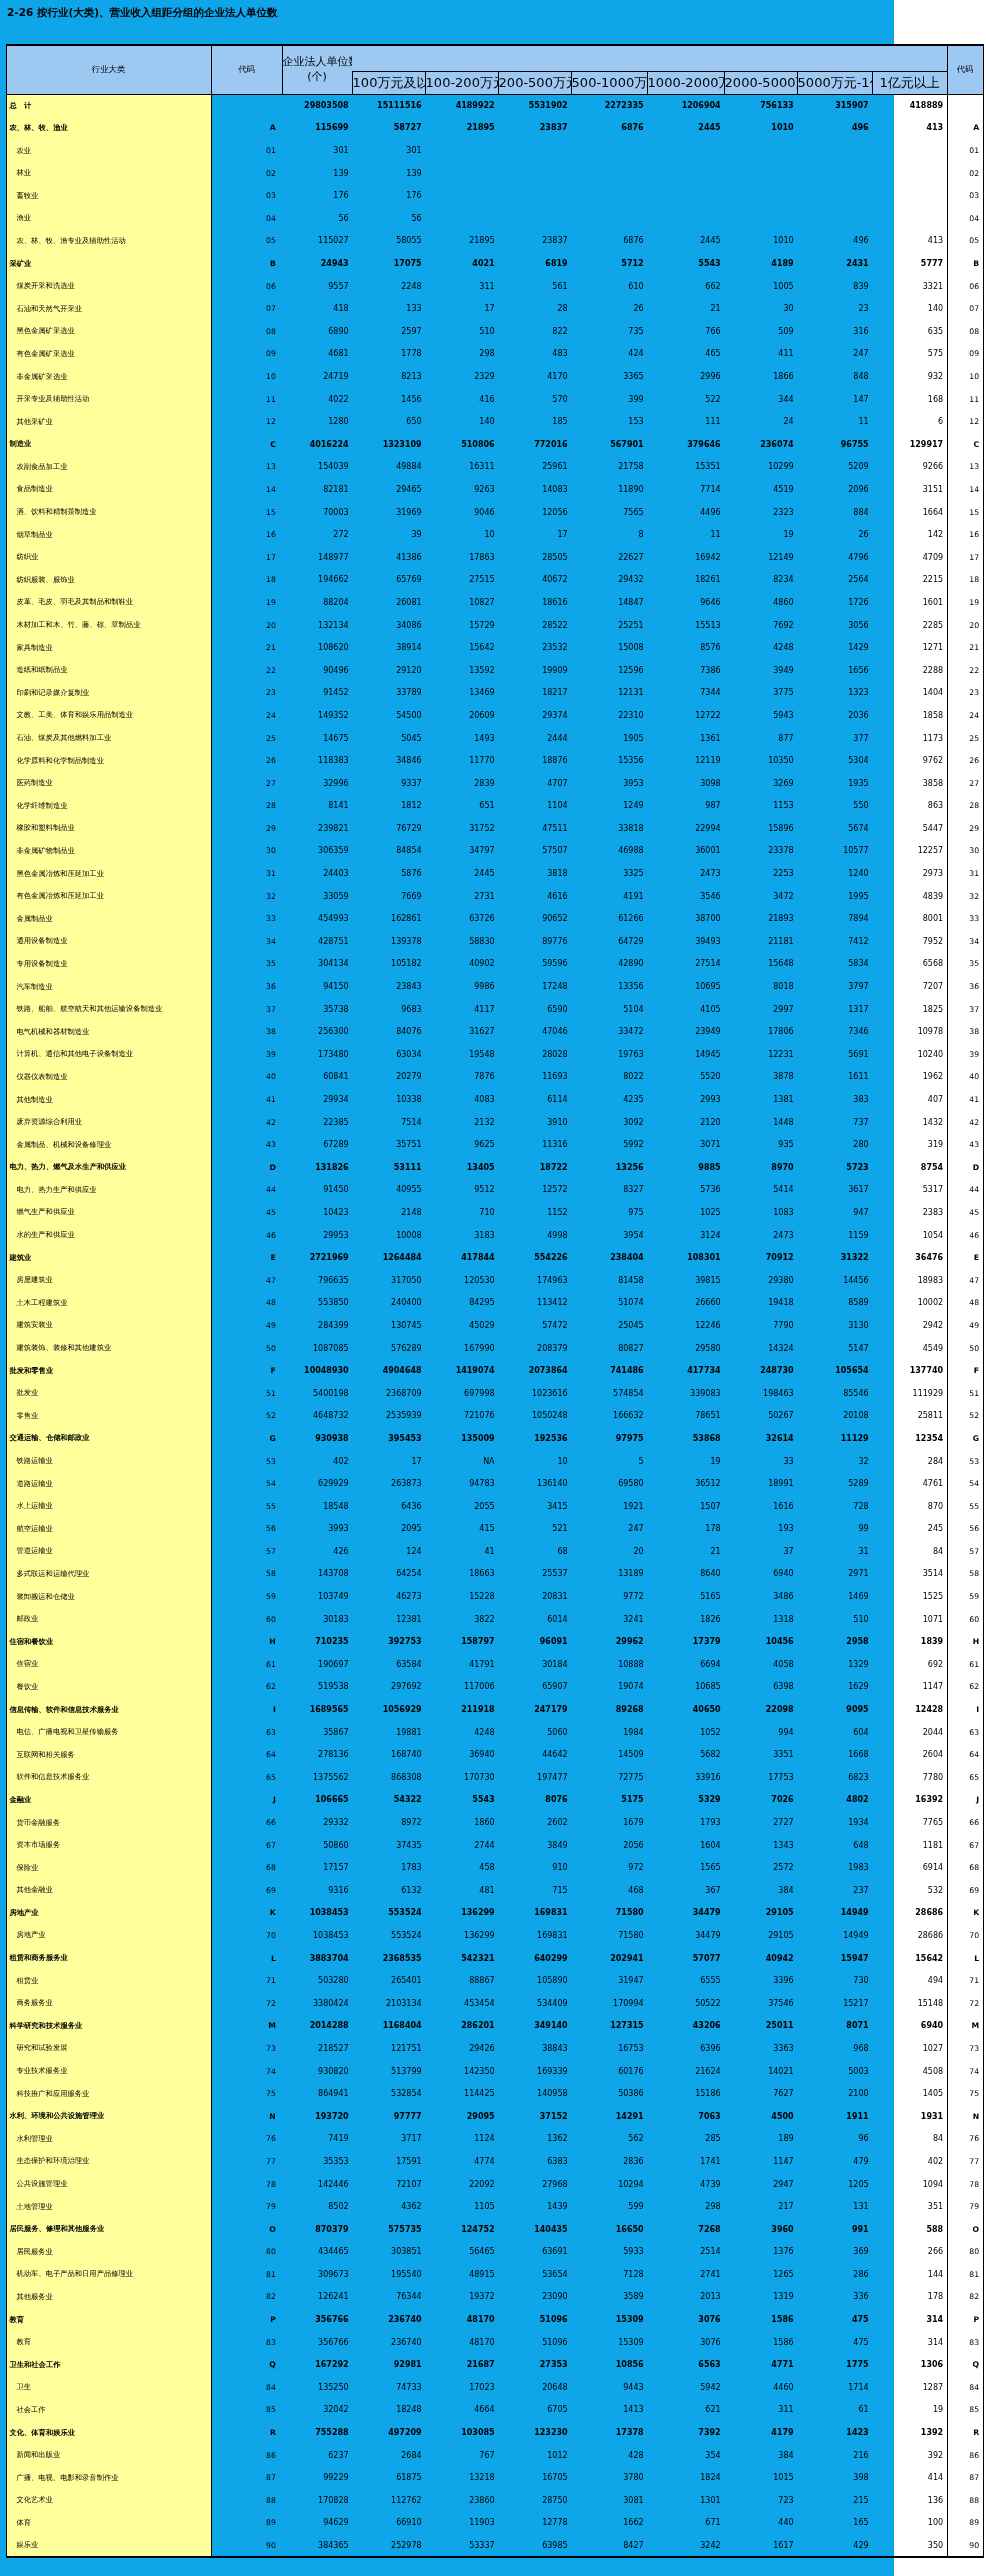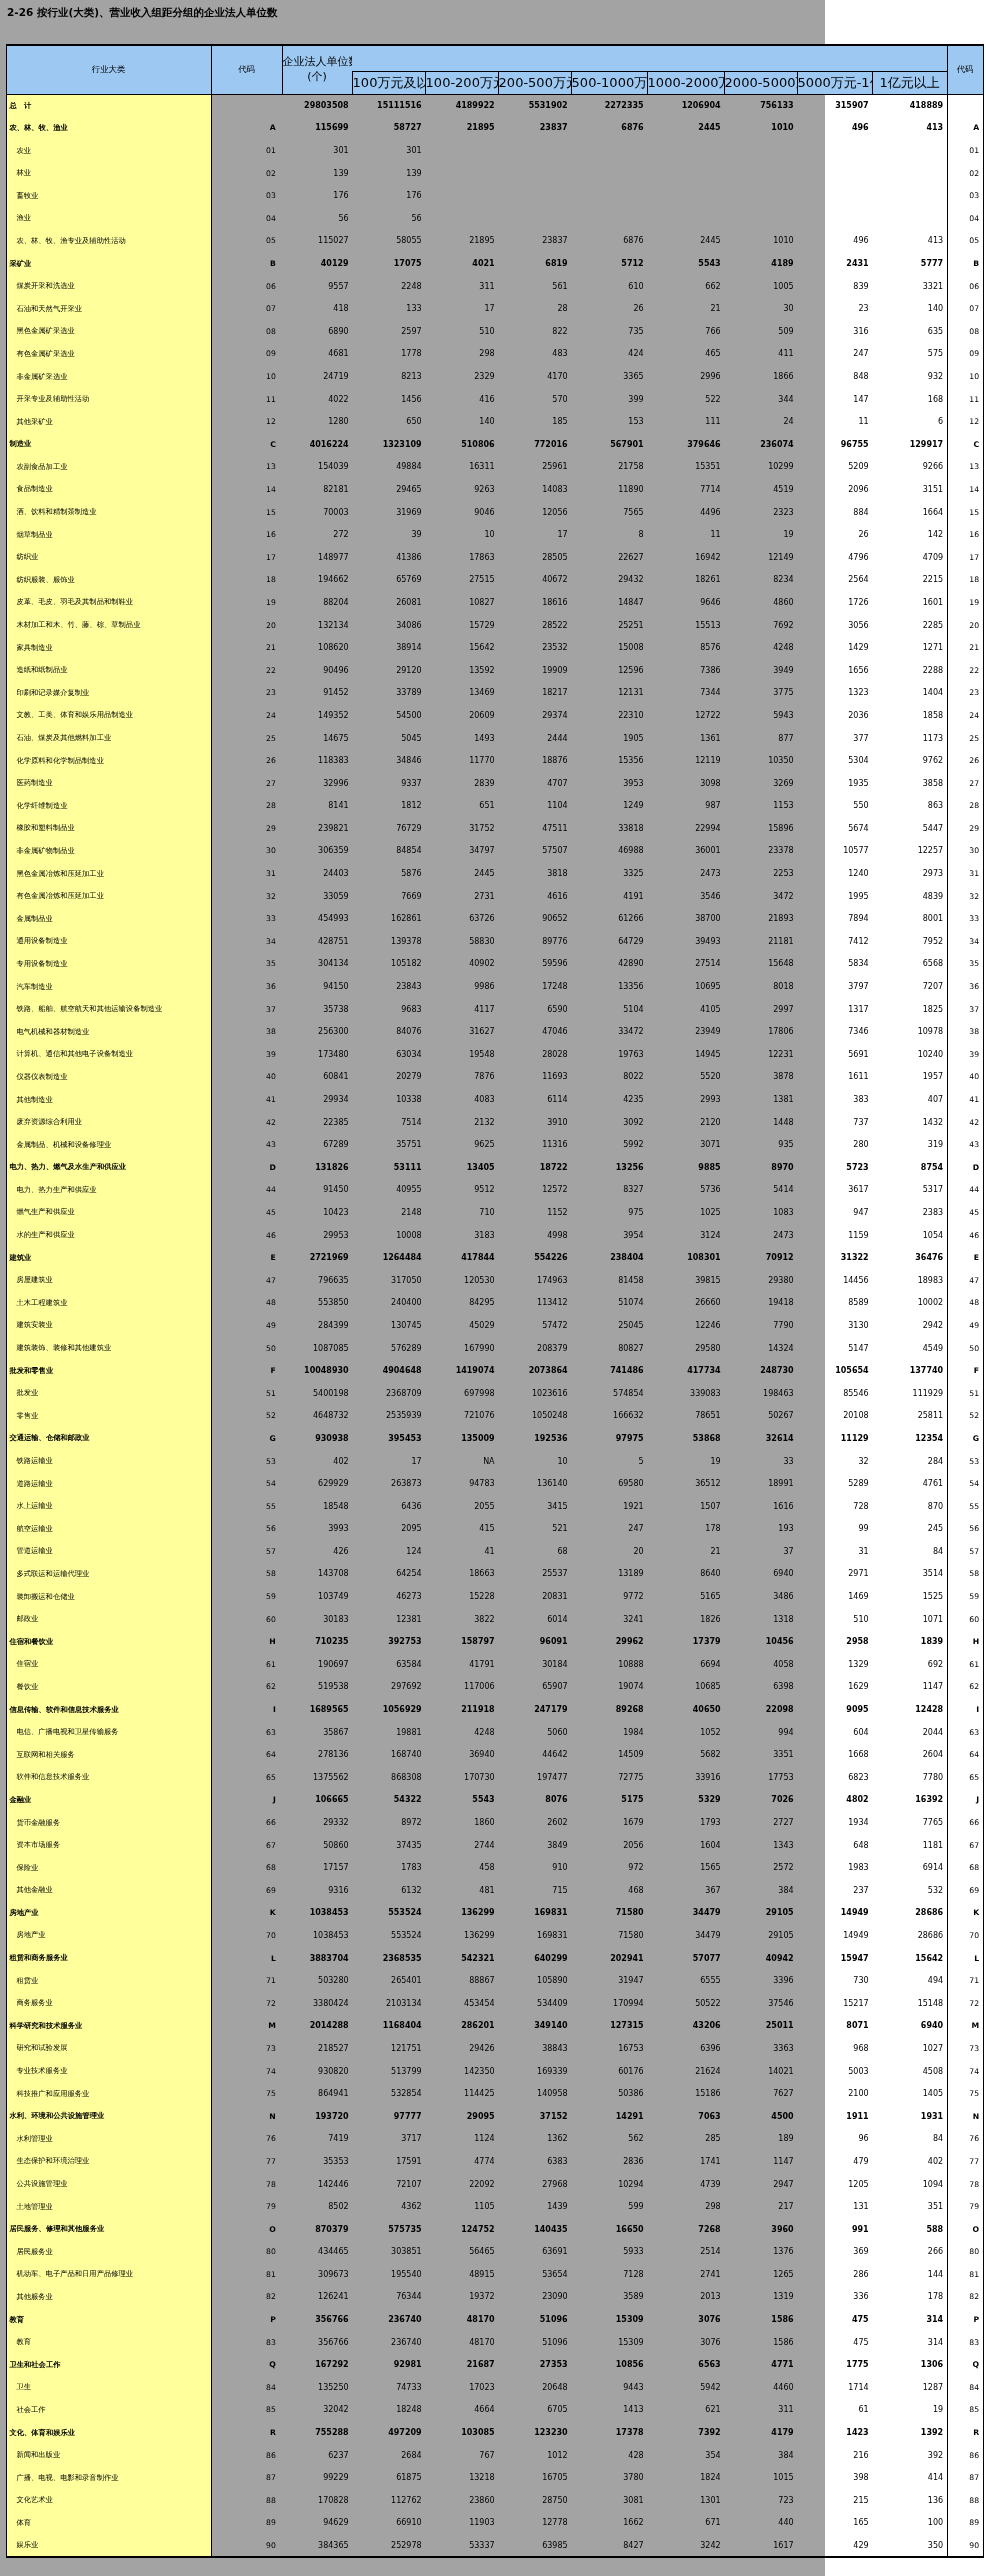--- a/index.html
+++ b/index.html
@@ -1,16 +1,16 @@
 <!DOCTYPE html>
 <html style="--header-bg: #9CC8F2; --industry-bg: #FFFF9C;font-size:11.2px"><head>
 <meta charset="utf-8">
 <style>
   html,body{margin:0;padding:0;background:#fff;}
-  .page{position:relative;width:825px;height:2576px;background:#a3a3a3;
+  .page{position:relative;width:894px;height:2576px;background:#0ea5e9;
         font-family:"DejaVu Sans","Liberation Sans",sans-serif;}
   .title{position:absolute;top:5.6px;left:7px;font-size:10.5px;font-weight:bold;color:#000;white-space:nowrap;}
   table.t{position:absolute;top:44px;left:5.6px;width:977px;border-collapse:collapse;table-layout:fixed;
           border-top:2.8px solid #000;border-bottom:2.8px solid #000;border-left:0.7px solid #000;border-right:0.7px solid #000;}
   thead{border-bottom:1.4px solid #000;}
   thead th{background:var(--header-bg,#99CCFF);font-weight:normal;font-size:8.4px;color:#000;
            border:0.7px solid #000;padding:0;white-space:nowrap;overflow:hidden;}
   th.h-industry{width:205px;}
   th.h-code-l{width:71px;}
   th.h-unit{width:70px;border-right:none;font-size:11px;line-height:1.35;}
@@ -166,21 +166,21 @@
           <td class="val">6876</td>
           <td class="val">2445</td>
           <td class="val">1010</td>
           <td class="val">496</td>
           <td class="val">413</td>
           <td class="coder">05</td>
         </tr>
         <tr class="section">
           <td class="ind">采矿业</td>
           <td class="code">B</td>
-          <td class="val">40129</td>
+          <td class="val">24943</td>
           <td class="val">17075</td>
           <td class="val">4021</td>
           <td class="val">6819</td>
           <td class="val">5712</td>
           <td class="val">5543</td>
           <td class="val">4189</td>
           <td class="val">2431</td>
           <td class="val">5777</td>
           <td class="coder">B</td>
         </tr>
@@ -678,21 +678,21 @@
           <td class="ind">仪器仪表制造业</td>
           <td class="code">40</td>
           <td class="val">60841</td>
           <td class="val">20279</td>
           <td class="val">7876</td>
           <td class="val">11693</td>
           <td class="val">8022</td>
           <td class="val">5520</td>
           <td class="val">3878</td>
           <td class="val">1611</td>
-          <td class="val">1957</td>
+          <td class="val">1962</td>
           <td class="coder">40</td>
         </tr>
         <tr class="sub">
           <td class="ind">其他制造业</td>
           <td class="code">41</td>
           <td class="val">29934</td>
           <td class="val">10338</td>
           <td class="val">4083</td>
           <td class="val">6114</td>
           <td class="val">4235</td>

